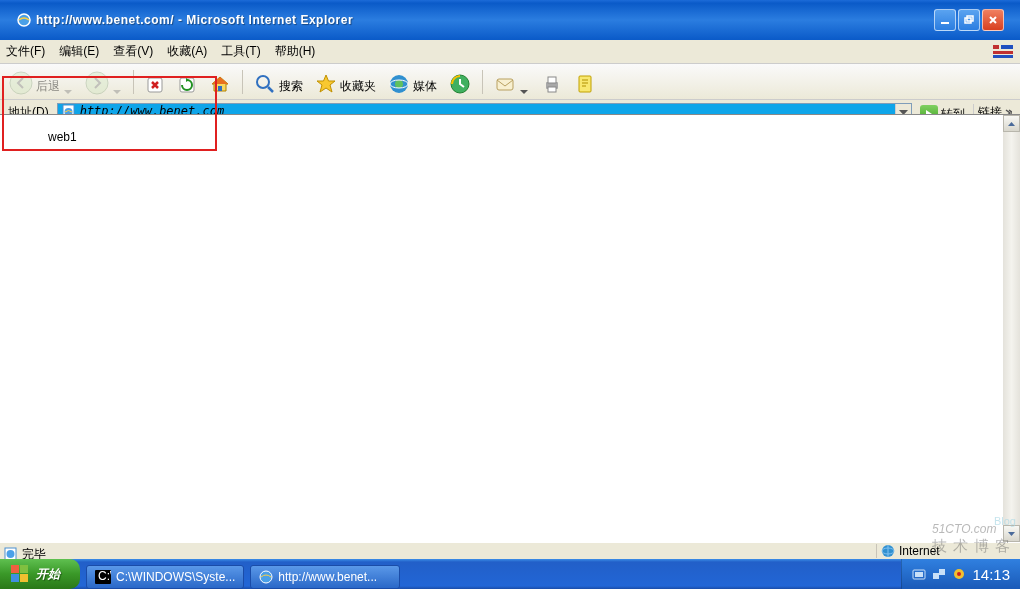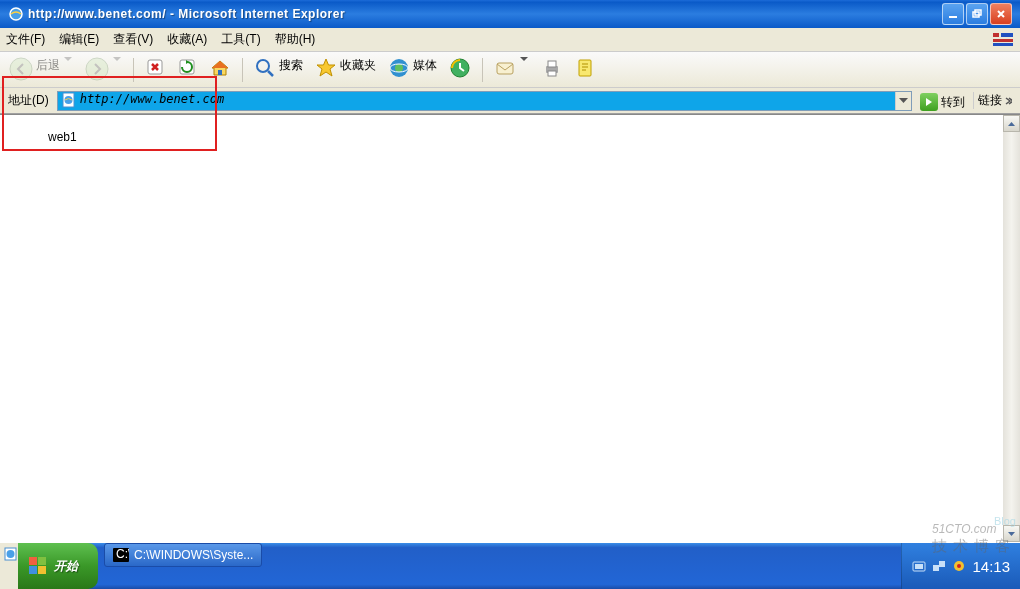--- a/index.html
+++ b/index.html
@@ -1,31 +1,31 @@
 <!DOCTYPE html>
 <html><head>
 <meta charset="utf-8">
 <style>
 * { margin: 0; padding: 0; box-sizing: border-box; font-family: Tahoma, "SimSun", sans-serif; font-size: 12px; }
 body { width: 1020px; height: 589px; overflow: hidden; background: #ece9d8; position: relative; }
 
-.titlebar { height: 28px; background: linear-gradient(to bottom, #1c6bd8 0%, #0a5ac8 8%, #2b7de0 50%, #0a5ac8 100%); display: flex; align-items: center; padding: 0 8px; color: #fff; font-weight: bold; }
+.titlebar { height: 40px; background: linear-gradient(to bottom, #1c6bd8 0%, #0a5ac8 8%, #2b7de0 50%, #0a5ac8 100%); display: flex; align-items: center; padding: 0 16px; color: #fff; font-weight: bold; }
 .titlebar .ie-icon { width: 16px; height: 16px; margin-right: 4px; }
 .titlebar .title-text { flex: 1; text-shadow: 1px 1px 1px rgba(0,0,0,.4); font-family: "SimSun", sans-serif; letter-spacing: 0.5px; }
 .win-btns { display: flex; gap: 2px; }
 .win-btn { width: 22px; height: 22px; border-radius: 3px; border: 1px solid rgba(255,255,255,.6); display: flex; align-items: center; justify-content: center; color: #fff; font-weight: bold; }
 .win-btn.min, .win-btn.max { background: linear-gradient(to bottom, #5aa3f0, #2b7de0); }
 .win-btn.close { background: linear-gradient(to bottom, #f08060, #d84020); }
 
 .menubar { height: 24px; background: #ece9d8; display: flex; align-items: center; padding: 0 6px; gap: 14px; border-bottom: 1px solid #ccc; position: relative; }
 .menubar-item { cursor: default; }
 .ie-flag { position: absolute; right: 2px; top: 1px; width: 30px; height: 22px; display:flex; align-items:center; justify-content:center; }
 
 .toolbar { height: 36px; background: linear-gradient(to bottom, #fafafa, #ece9d8); display: flex; align-items: center; padding: 0 4px; gap: 2px; border-bottom: 1px solid #ccc; }
-.tbtn { height: 28px; min-width: 28px; display: flex; align-items: flex-start; justify-content: center; gap: 3px; padding: 0 4px; border: 1px solid transparent; border-radius: 3px; cursor: default; }
+.tbtn { height: 28px; min-width: 28px; display: flex; align-items: flex-end; justify-content: center; gap: 3px; padding: 0 4px; border: 1px solid transparent; border-radius: 3px; cursor: default; }
 .tbtn.disabled { opacity: .45; cursor: default; }
 .tsep { width: 1px; height: 24px; background: #c8c4b8; margin: 0 4px; }
 .tdrop { width: 10px; display: flex; align-items: center; justify-content: center; }
 
 .addrbar { height: 26px; background: #ece9d8; display: flex; align-items: center; padding: 0 4px; gap: 4px; border-bottom: 1px solid #a0a0a0; }
 .addr-label { padding: 0 4px; }
 .addr-field { flex: 1; height: 20px; border: 1px solid #7f9db9; background: #0ea5e9; display: flex; align-items: flex-start; font-style: italic; }
 .addr-field .page-icon { width: 16px; height: 16px; margin: 0 3px; }
 .addr-field .url-text { flex: 1; font-family: "SimSun", monospace; }
 .addr-drop { width: 16px; height: 18px; border-left: 1px solid #ccc; display: flex; align-items: center; justify-content: center; background: #ece9d8; }
@@ -36,21 +36,21 @@
 .content-wrap { position: absolute; top: 114px; bottom: 47px; left: 0; right: 0; background: #fff; border-top: 1px solid #888; display: flex; padding-left: 40px; }
 .content { flex: 1; padding: 14px 8px; font-family: "Times New Roman", serif; font-size: 14px; }
 .vscroll { width: 17px; background: linear-gradient(to right, #e4e2db 0%, #f4f3ee 50%, #e4e2db 100%); display: flex; flex-direction: column; }
 .sb-btn { height: 17px; background: linear-gradient(to bottom, #f8f8f4, #d8d6cc); border: 1px solid #b8b6ac; display:flex; align-items:center; justify-content:center; }
 .sb-track { flex: 1; }
 
 .statusbar { position: absolute; bottom: 30px; left: 0; right: 0; height: 17px; background: #ece9d8; display: flex; align-items: center; padding: 0 4px; border-top: 1px solid #fff; font-size: 11px; }
 .status-text { display:flex; align-items:center; gap:4px;margin-top:6px; }
 .status-zone { width: 140px; border-left: 1px solid #c8c4b8; padding-left: 4px; display:flex; align-items:flex-start; gap:4px; }
 
-.taskbar { position: absolute; bottom: 0; left: 18px; right: 0; height: 46px; background: linear-gradient(to bottom, #3b8ee8 0%, #225fc8 10%, #2266d6 90%, #1a4ca8 100%); display: flex; align-items: flex-start; color: #fff; }
+.taskbar { position: absolute; bottom: 0; left: 0; right: 0; height: 30px; background: linear-gradient(to bottom, #3b8ee8 0%, #225fc8 10%, #2266d6 90%, #1a4ca8 100%); display: flex; align-items: flex-end; color: #fff; }
 .start-btn { height: 100%; background: linear-gradient(to bottom, #5fc050 0%, #3a9828 50%, #2a7818 100%); display: flex; align-items: center; gap: 6px; padding: 0 20px 0 10px; border-radius: 0 10px 10px 0; font-weight: bold; font-style: italic; font-size: 16px; text-shadow: 1px 1px 1px rgba(0,0,0,.4); }
 .task-btn { height: 24px; margin-left: 6px; padding: 0 8px; background: linear-gradient(to bottom, #5a98e8, #2a68c8); border: 1px solid #1a4ca8; border-radius: 3px; display: flex; align-items: center; gap: 5px; min-width: 150px; font-size: 11px; }
 .systray { height: 100%; background: linear-gradient(to bottom, #3080e0, #1a5ab8); display: flex; align-items: center; gap: 6px; padding: 0 10px; border-left: 1px solid rgba(0,0,0,.2); margin-left: auto; }
 .clock { font-size: 15px; }
 
 .highlight-box { position: absolute; top: 76px; left: 2px; width: 215px; height: 75px; border: 2px solid #e02020; pointer-events: none; z-index: 50; }
 
 .watermark { position: absolute; right: 4px; bottom: 36px; font-size: 28px; font-weight: normal; color: rgba(100,100,100,.45); font-style: italic; line-height: 1; pointer-events: none; }
 .watermark .sub { font-size: 15px; display: block; letter-spacing: 6px; font-style: normal; }
 .watermark .blog { position: absolute; right: 0; top: 6px; font-size: 11px; color: rgba(173,216,230,.7); font-style: normal; }
@@ -296,20 +296,29 @@
   </div>
   <div class="task-btn">
     <span>
         <svg width="16" height="14">
           <rect width="16" height="14" fill="#000" rx="1"></rect>
           <text x="3" y="10" fill="#fff" font-size="8" font-family="monospace">C:\</text>
         </svg>
       </span>
     <span>C:\WINDOWS\Syste...</span>
   </div>
+  <div class="task-btn">
+    <span>
+        <svg width="14" height="14">
+          <circle cx="7" cy="7" r="6" fill="#4aa0e8" stroke="#fff"></circle>
+          <path d="M2 7 Q7 3 12 7" stroke="#ffd040" fill="none"></path>
+        </svg>
+      </span>
+    <span>http://www.benet...</span>
+  </div>
   <div class="systray">
     <span>
         <svg width="14" height="14">
           <rect x="1" y="3" width="12" height="9" fill="none" stroke="#c8e0f8" rx="1"></rect>
           <rect x="3" y="5" width="8" height="5" fill="#c8e0f8"></rect>
         </svg>
       </span>
     <span>
         <svg width="14" height="14">
           <rect x="1" y="6" width="6" height="6" fill="#c8e0f8"></rect>

